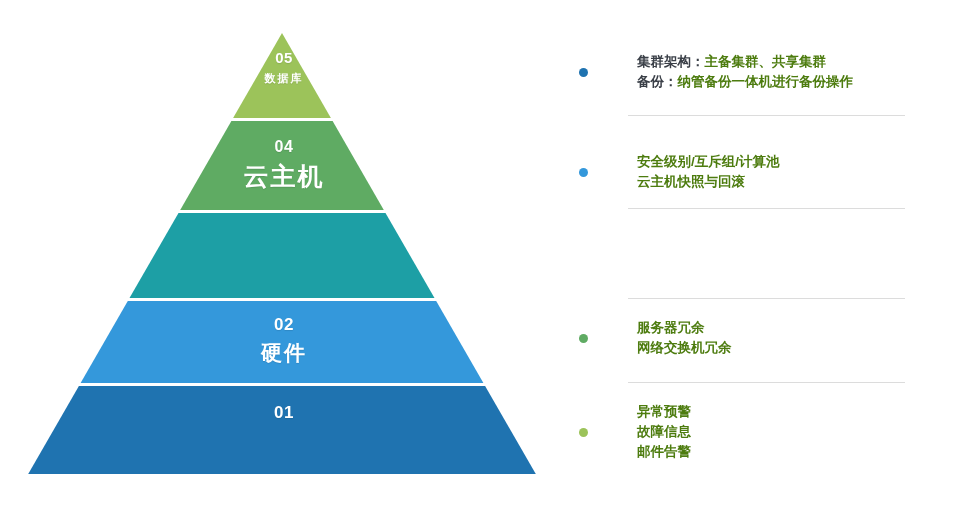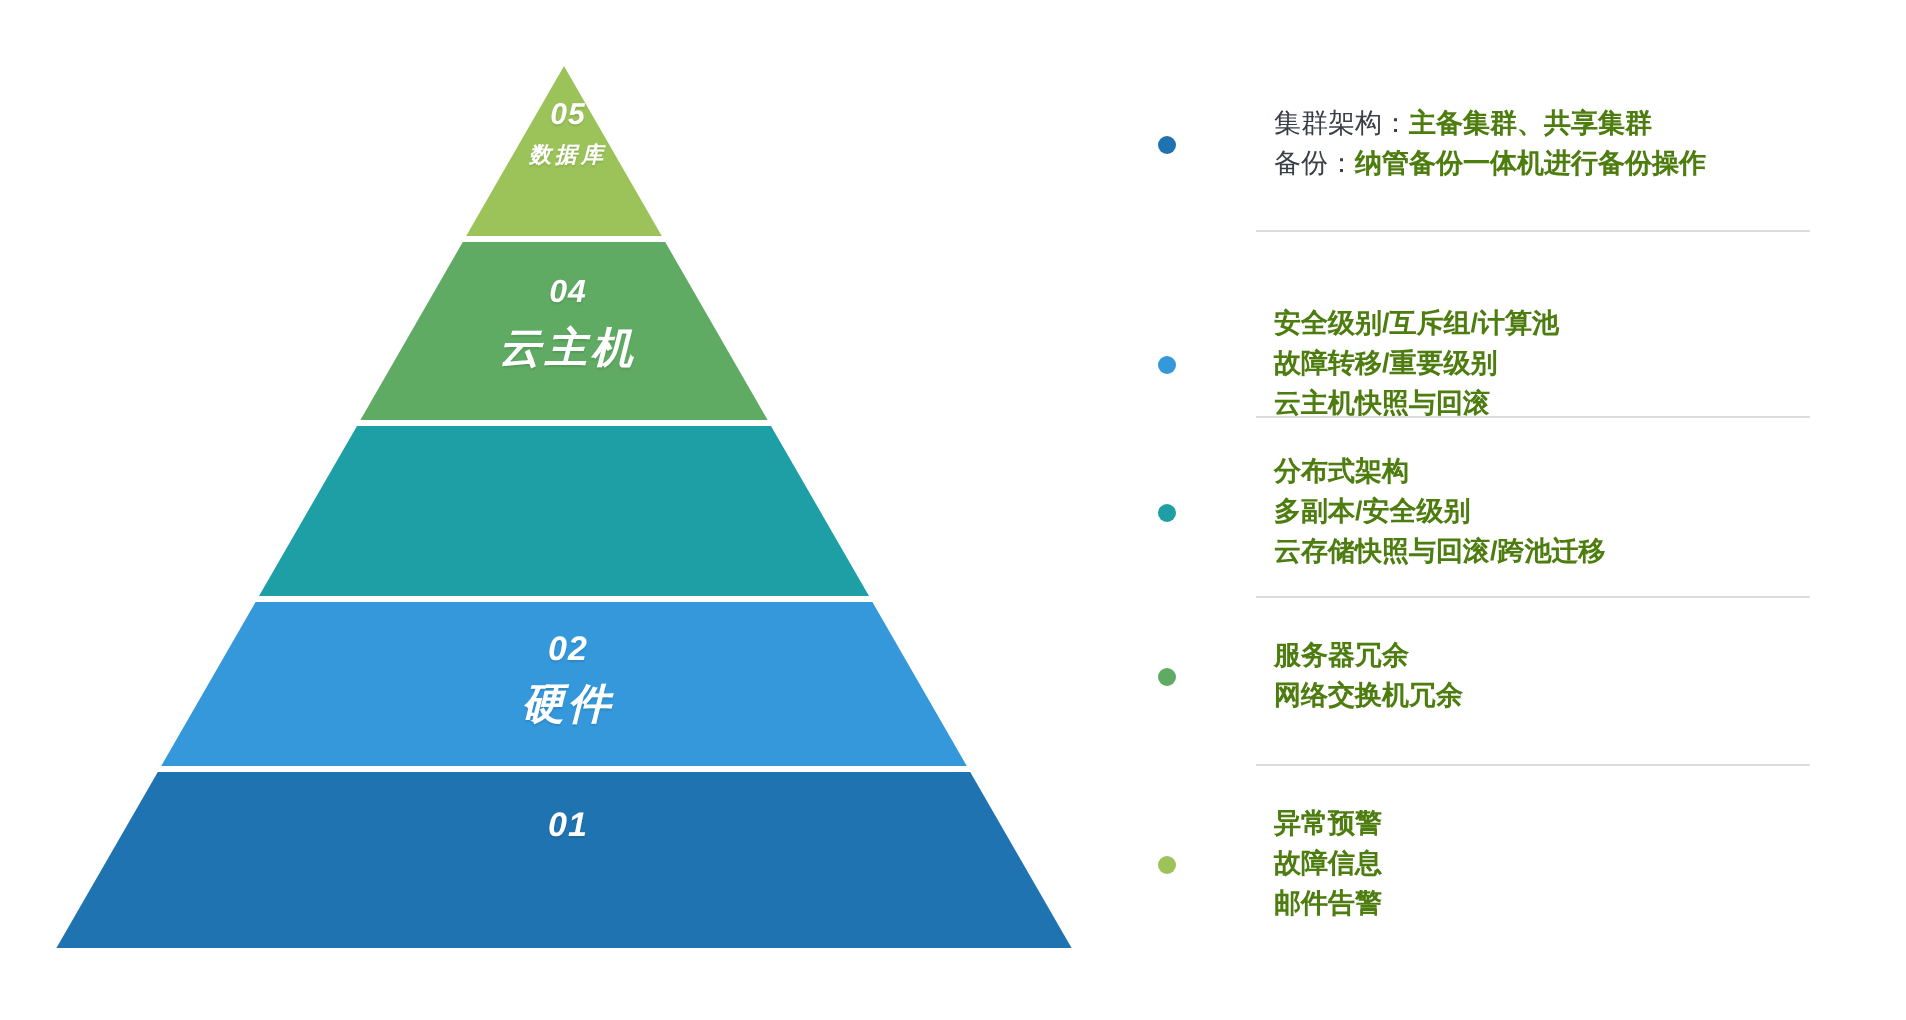--- a/index.html
+++ b/index.html
@@ -36,39 +36,38 @@
     width: 524px;
     height: 456px;
   }
   .level-label {
     position: absolute;
     width: 100%;
     text-align: center;
     color: #ffffff;
     pointer-events: none;
     text-shadow: 0 1px 1px rgba(0,0,0,0.10);
-    font-style: italic;
   }
   .level-num {
     font-size: 17px;
     font-weight: bold;
     letter-spacing: 0.5px;
     line-height: 1;
   }
   .level-name {
     font-size: 21px;
     font-weight: bold;
     letter-spacing: 2px;
     line-height: 1;
     margin-top: 9px;
   }
   .lvl5 .level-num { font-size: 15px; }
   .lvl5 .level-name { font-size: 11px; letter-spacing: 2px; margin-top: 8px;}
   .lvl4 .level-num { font-size: 16px; }
-  .lvl4 .level-name { font-size: 21px; }
+  .lvl4 .level-name { font-size: 25px; }
 
   
   #details {
     position: absolute;
     left: 570px;
     top: 30px;
     width: 360px;
     height: 460px;
   }
   .detail-block {
@@ -89,21 +88,21 @@
   .detail-lines {
     margin-left: 49px;
     color: #4a4f57;
     font-size: 13.5px;
     font-weight: bold;
     line-height: 20px;
     white-space: nowrap;
   }
   .detail-line .lead {
     color: #3a3f47;
-    font-weight: normal;
+    font-weight: bold;
   }
   .detail-line .rest {
     color: #4d7c0f;
     font-weight: bold;
   }
   .divider {
     position: absolute;
     left: 58px;
     width: 277px;
     height: 1px;
@@ -158,34 +157,25 @@
         <div class="detail-line"><span class="lead">集群架构：</span><span class="rest">主备集群、共享集群</span></div>
         <div class="detail-line"><span class="lead">备份：</span><span class="rest">纳管备份一体机进行备份操作</span></div>
       </div>
     </div>
     <div class="divider" style="top: 85px; background: rgb(220, 220, 220);"></div>
 
     <div class="detail-block" style="top:122px;">
       <span class="bullet" style="background: rgb(52, 152, 219);"></span>
       <div class="detail-lines">
         <div class="detail-line"><span class="rest">安全级别/互斥组/计算池</span></div>
-        <div class="detail-line"><span class="rest">故障转移/重要级别</span></div>
         <div class="detail-line"><span class="rest">云主机快照与回滚</span></div>
       </div>
     </div>
     <div class="divider" style="top: 178px; background: rgb(220, 220, 220);"></div>
 
-    <div class="detail-block" style="top:196px;">
-      <span class="bullet" style="background: rgb(29, 159, 165);"></span>
-      <div class="detail-lines">
-        <div class="detail-line"><span class="rest">分布式架构</span></div>
-        <div class="detail-line"><span class="rest">多副本/安全级别</span></div>
-        <div class="detail-line"><span class="rest">云存储快照与回滚/跨池迁移</span></div>
-      </div>
-    </div>
     <div class="divider" style="top: 268px; background: rgb(220, 220, 220);"></div>
 
     <div class="detail-block" style="top:288px;">
       <span class="bullet" style="background: rgb(95, 171, 99);"></span>
       <div class="detail-lines">
         <div class="detail-line"><span class="rest">服务器冗余</span></div>
         <div class="detail-line"><span class="rest">网络交换机冗余</span></div>
       </div>
     </div>
     <div class="divider" style="top: 352px; background: rgb(220, 220, 220);"></div>

